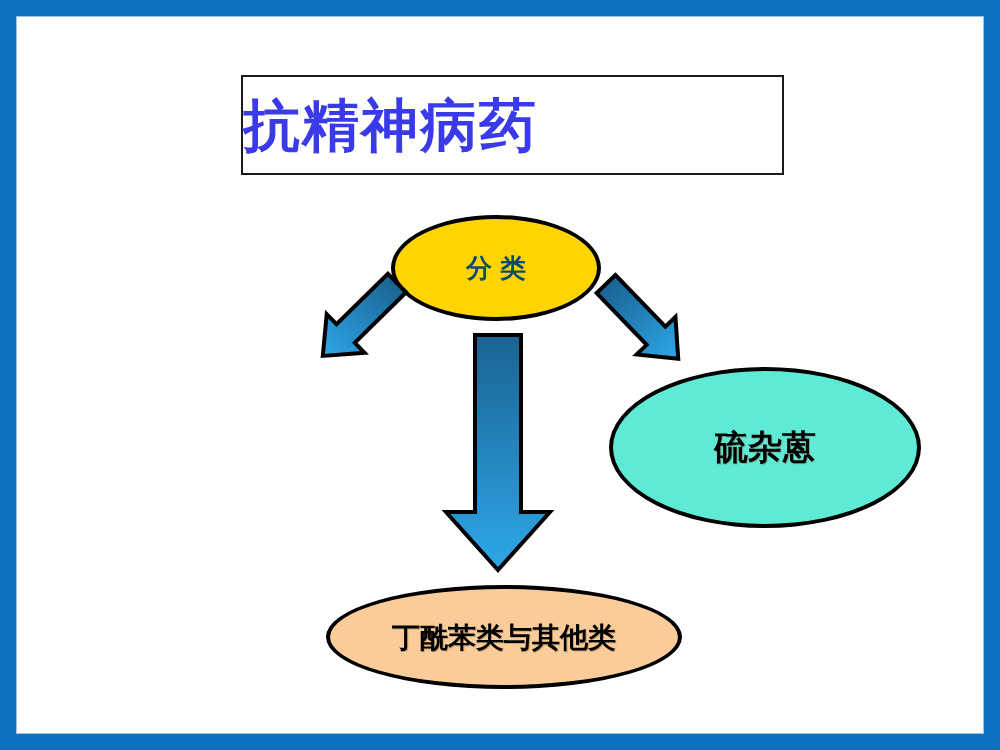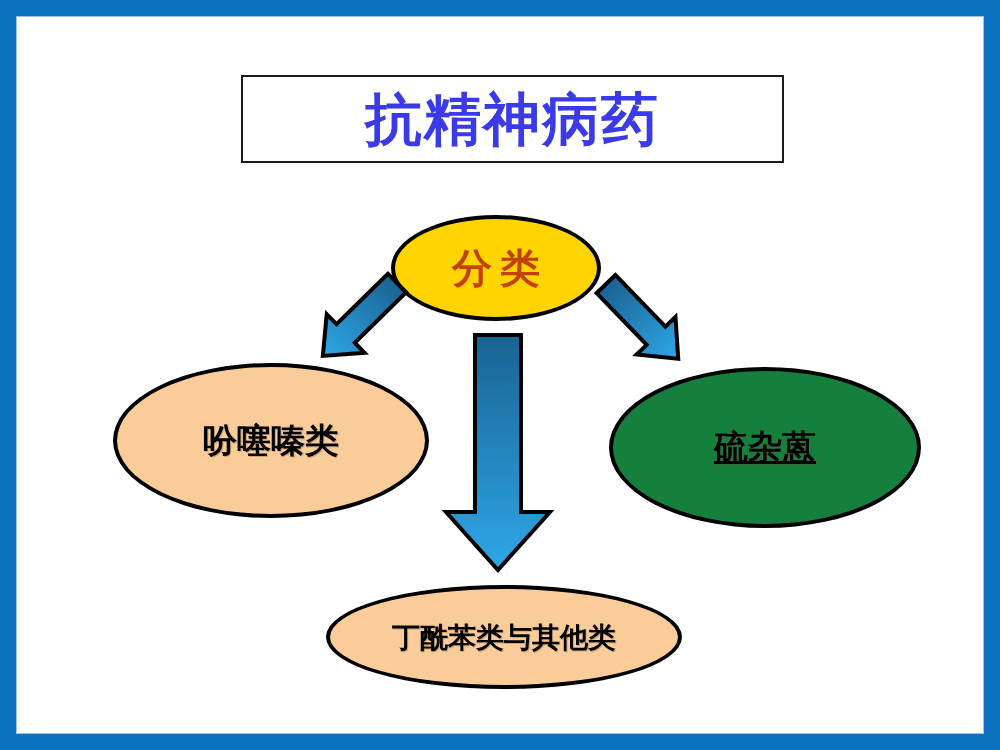--- a/index.html
+++ b/index.html
@@ -23,27 +23,26 @@
     height: 718px;
     background: #ffffff;
     border: 1px solid #9CC3E5;
     box-sizing: border-box;
   }
   .title-box {
     position: absolute;
     left: 224px;   
     top: 58px;     
     width: 543px;
-    height: 88px;
+    height: 100px;
     background: #ffffff;
     border: 2px solid #1a1a1a;
     box-sizing: border-box;
     display: flex;
     align-items: center;
-    justify-content: center;
   }
   .title-text {
     color: #3A3AE8;
     font-size: 57px;
     font-weight: 900;
     letter-spacing: 2px;
     line-height: 1;
     white-space: nowrap;
   }
   .node {
@@ -58,41 +57,40 @@
     text-align: center;
   }
   .node-root {
     left: 374px;  
     top: 198px;   
     width: 210px;
     height: 106px;
     background: #FFD400;
   }
   .node-root .node-label {
-    font-size: 40px;
+    font-size: 26px;
     font-weight: 900;
-    color: #c2410c;
+    color: #0c4a6e;
     letter-spacing: 8px;
     padding-left: 8px; 
     white-space: nowrap;
   }
   .node-left {
     left: 96px;   
     top: 346px;   
     width: 316px;
     height: 155px;
     background: #FACC99;
   }
   .node-right {
     left: 592px;  
     top: 350px;   
     width: 312px;
     height: 161px;
-    background: #15803d;
-    text-decoration: underline;
+    background: #5eead4;
   }
   .node-bottom {
     left: 309px;  
     top: 568px;   
     width: 356px;
     height: 104px;
     background: #FACC99;
   }
   .child-label {
     font-size: 34px;
@@ -121,23 +119,20 @@
   <div class="canvas">
 
     <div class="title-box">
       <span class="title-text">抗精神病药</span>
     </div>
 
     <div class="node node-root">
       <span class="node-label">分类</span>
     </div>
 
-    <div class="node node-left">
-      <span class="child-label">吩噻嗪类</span>
-    </div>
 
     <div class="node node-right">
       <span class="child-label">硫杂蒽</span>
     </div>
 
     <div class="node node-bottom">
       <span class="child-label">丁酰苯类与其他类</span>
     </div>
   </div>
 

